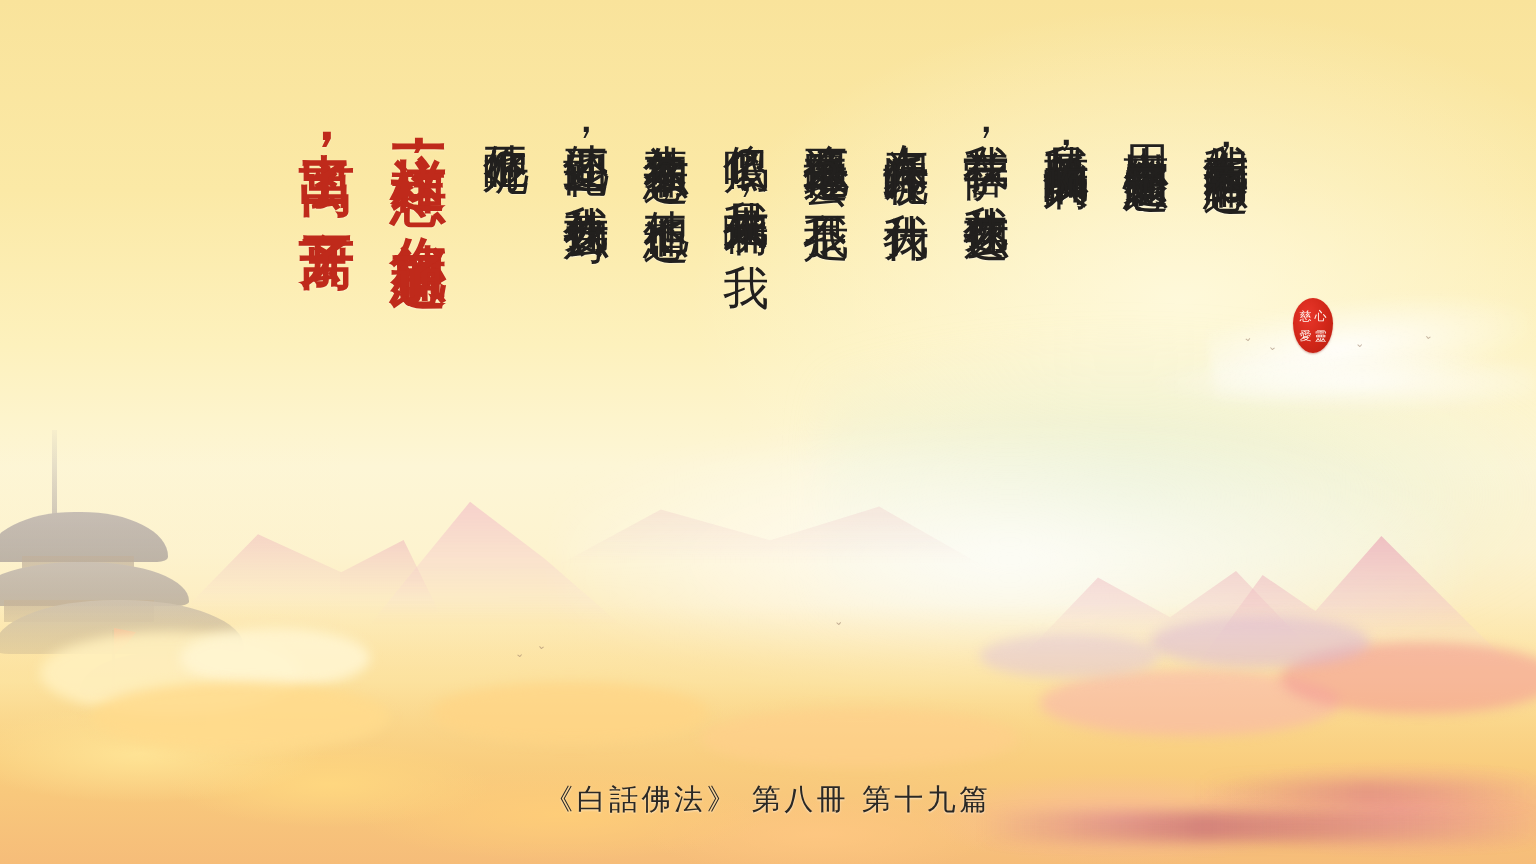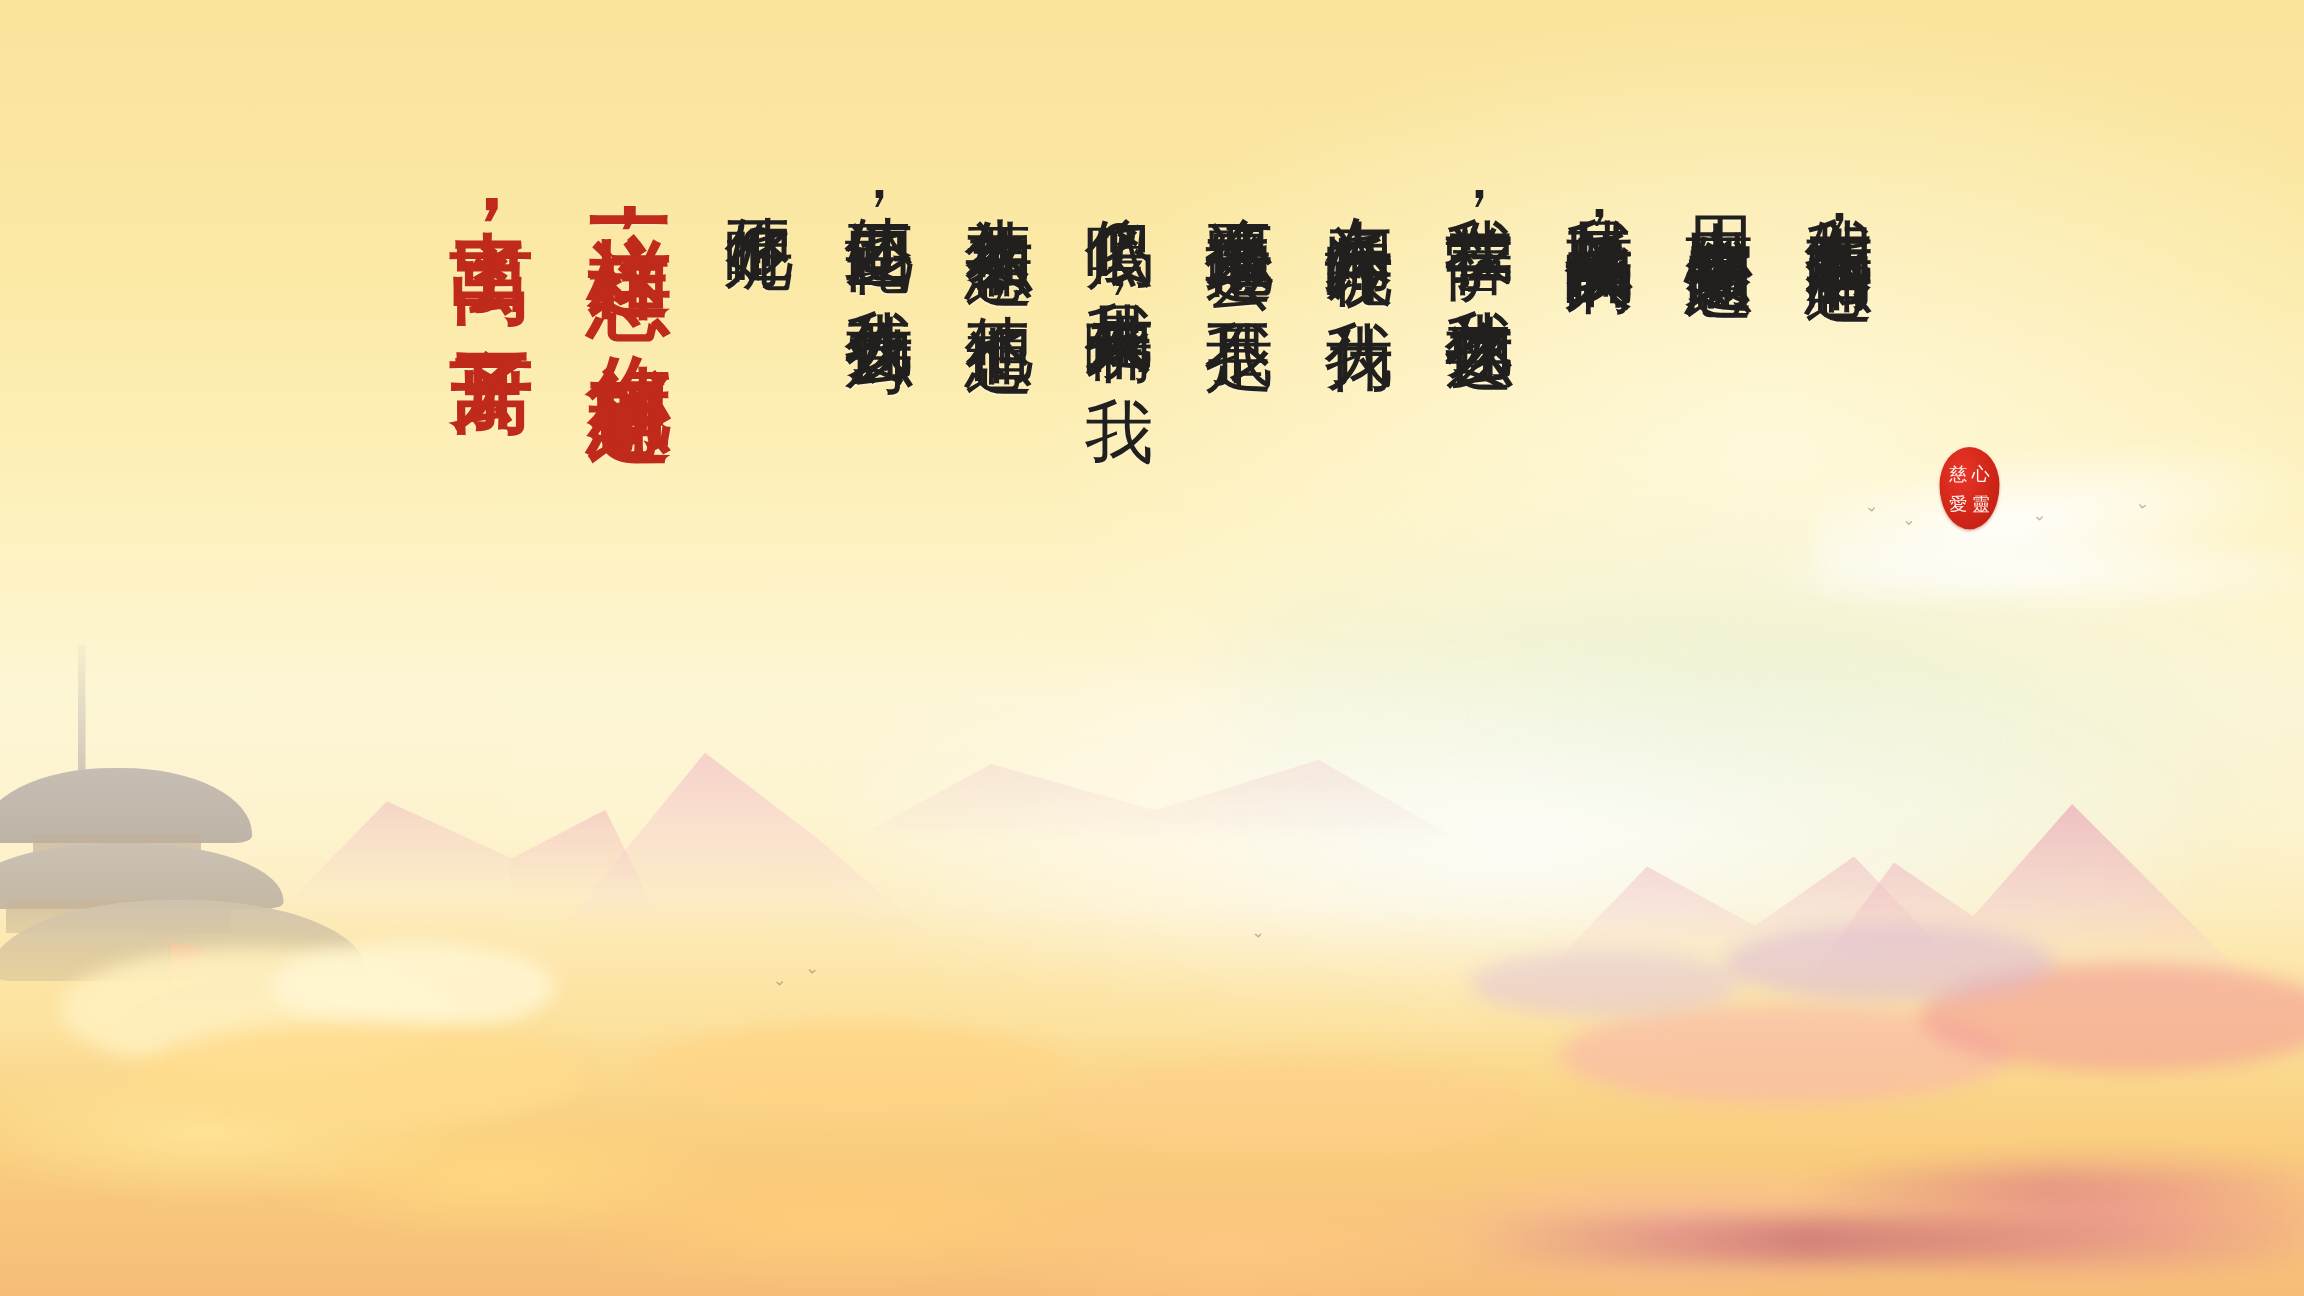--- a/index.html
+++ b/index.html
@@ -291,14 +291,15 @@
 
   <div class="seal">
     <div class="seal-chars">
       <span>慈</span>
       <span>心</span>
       <span>愛</span>
       <span>靈</span>
     </div>
   </div>
 
+  <div class="caption">《白話佛法》 第八冊 第十九篇</div>
 
 </div>
 
 </body></html>

